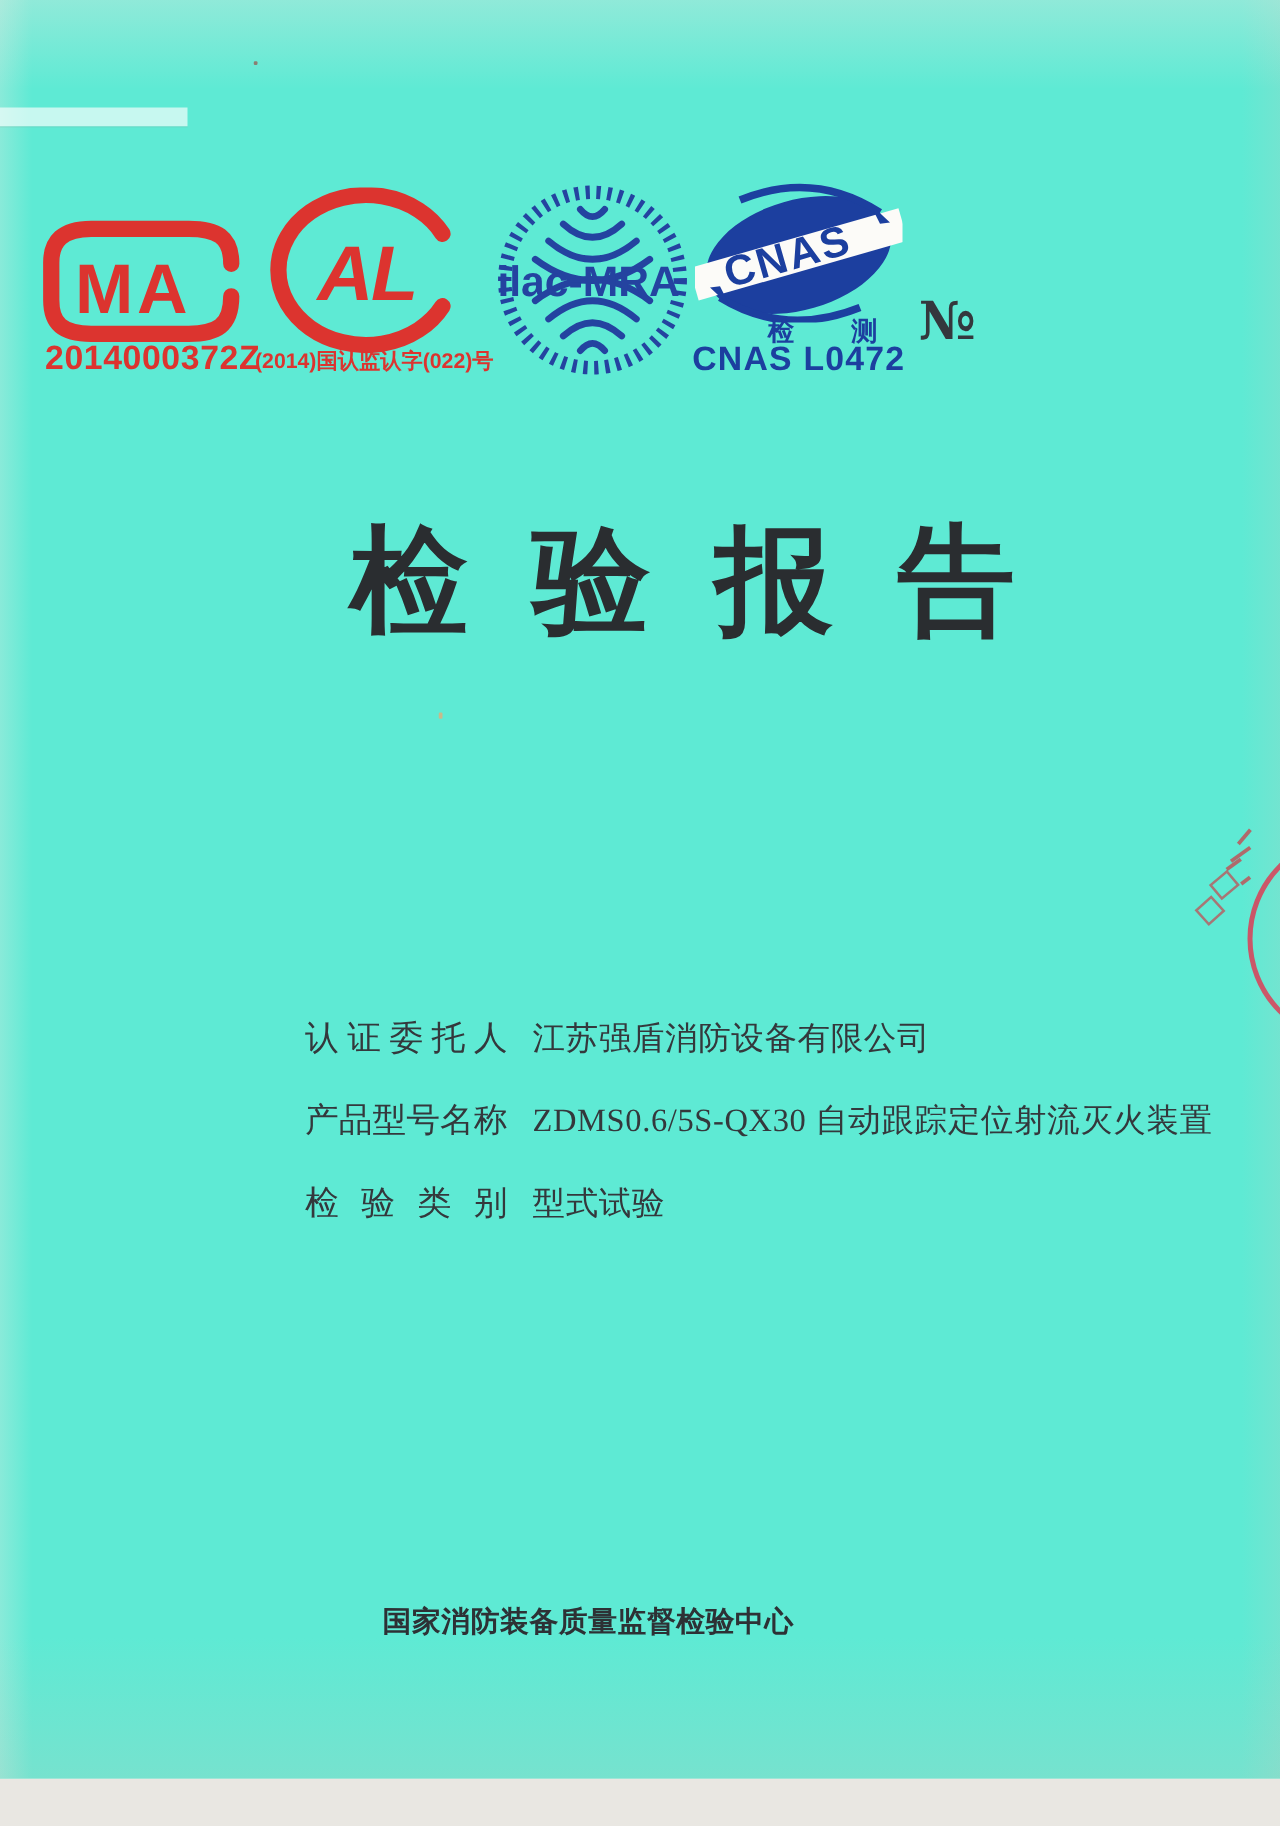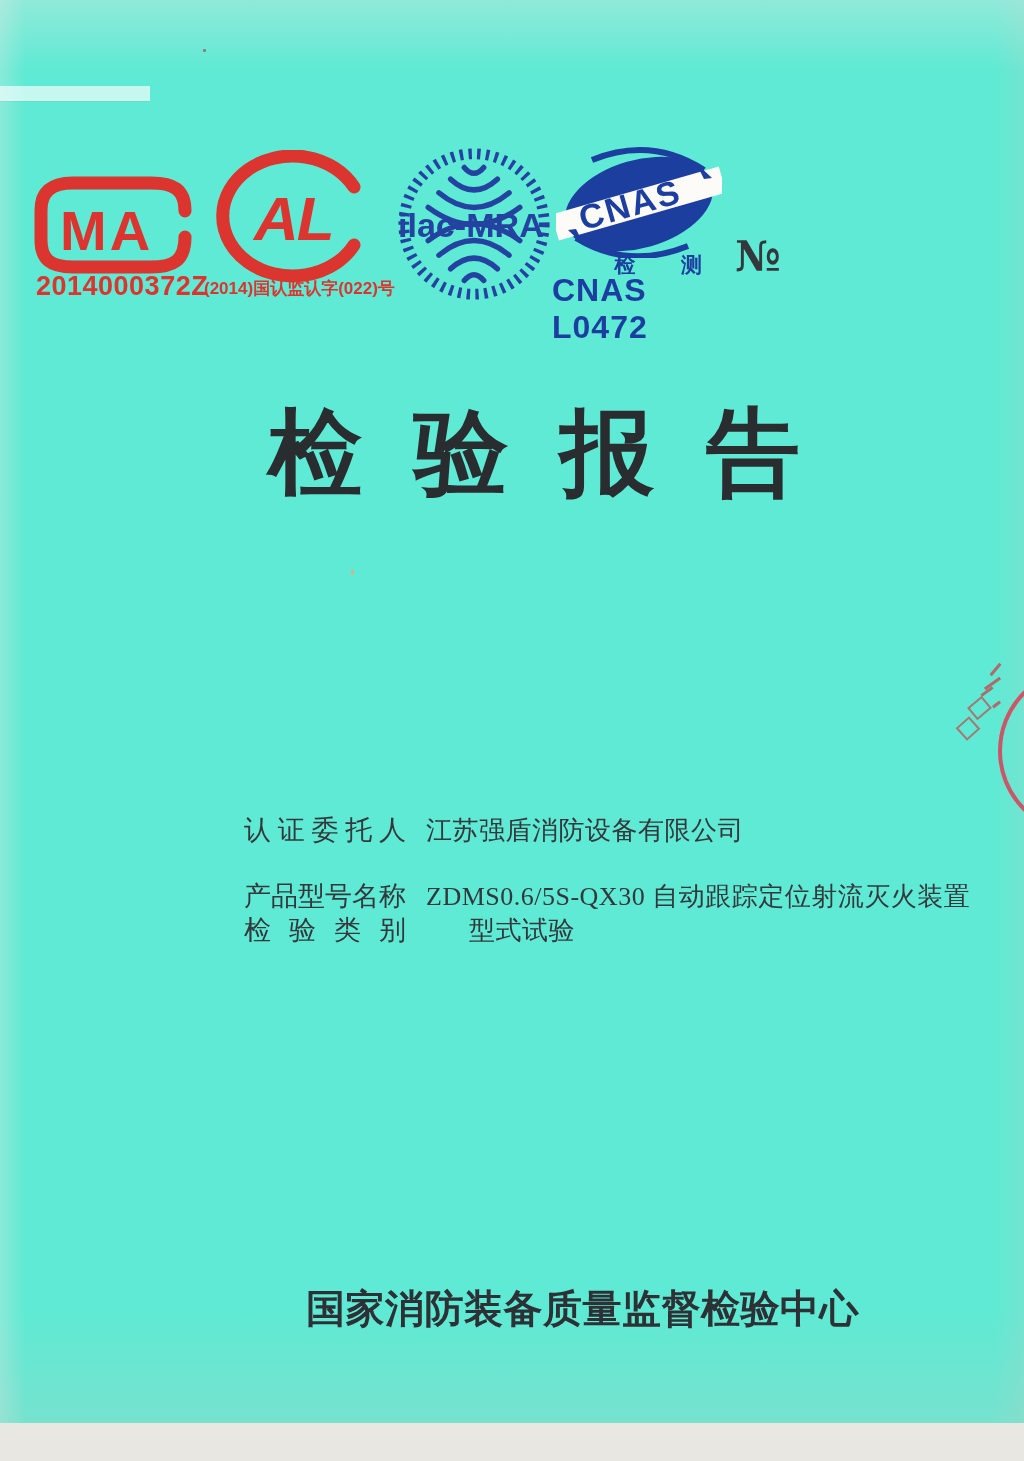--- a/index.html
+++ b/index.html
@@ -20,51 +20,51 @@
     position:absolute; color:#dc342f; font-weight:bold;
     font-family:"Liberation Sans", sans-serif;
   }
   .cma-code{left:36px; top:271px; font-size:27px; letter-spacing:.5px;}
   .cal-code{left:204px; top:277px; font-size:17px; letter-spacing:0;}
   .cnas-sub{
     position:absolute; left:556px; top:251px; width:166px; text-align:right;
     color:#1c3f9f; font-size:21px; font-weight:bold; letter-spacing:20px; text-indent:20px;
   }
   .cnas-no{
-    position:absolute; left:552px; top:272px; width:174px; text-align:left;
-    color:#1c3f9f; font-size:32px; font-weight:bold; letter-spacing:1px;
+    position:absolute; left:552px; top:272px; width:174px; text-align:center;
+    color:#1c3f9f; font-size:27px; font-weight:bold; letter-spacing:1px;
   }
   .report-no{position:absolute; left:735px; top:236px; display:flex; align-items:flex-start; color:#34383d;}
   .report-no .nosign{
     font-family:"DejaVu Serif", serif; font-weight:bold; font-size:42px; line-height:42px;
   }
   .report-no .noval{
     font-family:"DejaVu Sans Mono", monospace; font-size:30px; line-height:30px;
     margin-left:24px; padding-top:10px; letter-spacing:2px; color:#3c4045;
   }
   
   .doc-title{
-    position:absolute; left:268px; top:390px; margin:0;
+    position:absolute; left:268px; top:390px; margin:12px;
     font-size:94px; font-weight:700; color:#2a2d30;
     letter-spacing:52px; white-space:nowrap;
     font-family:"Liberation Sans", sans-serif;
   }
   
   .form-row{position:absolute; left:244px; display:flex; align-items:center;
     color:#34383c; font-family:"Liberation Serif", serif;}
   .form-row .lbl{
     display:inline-block; width:162px; font-size:27px;
     text-align:justify; text-align-last:justify; white-space:normal;
   }
   .form-row .val{margin-left:20px; font-size:26px; white-space:nowrap; letter-spacing:.5px;}
-  .row-1{top:812px;} .row-2{top:878px;} .row-3{top:912px;gap:43px;}
+  .row-1{top:812px;} .row-2{top:878px;} .row-3{top:944px;}
   
   .org-footer{
     position:absolute; left:306px; top:1282px; margin:0;
-    font-size:39px; font-weight:600; color:#2d3135; letter-spacing:.5px;
+    font-size:23px; font-weight:600; color:#2d3135; letter-spacing:.5px;
     font-family:"Liberation Sans", sans-serif; white-space:nowrap;
   }
   
   .stamp-ring{
     position:absolute; left:998px; top:667px; width:160px; height:160px;
     border:4px solid rgba(225,54,80,.82); border-radius:50%;
   }
   .stamp-mark{position:absolute; background:rgba(213,46,58,.68);}
   .stamp-box{position:absolute; border:2px solid rgba(213,46,58,.62); background:transparent;}
   

